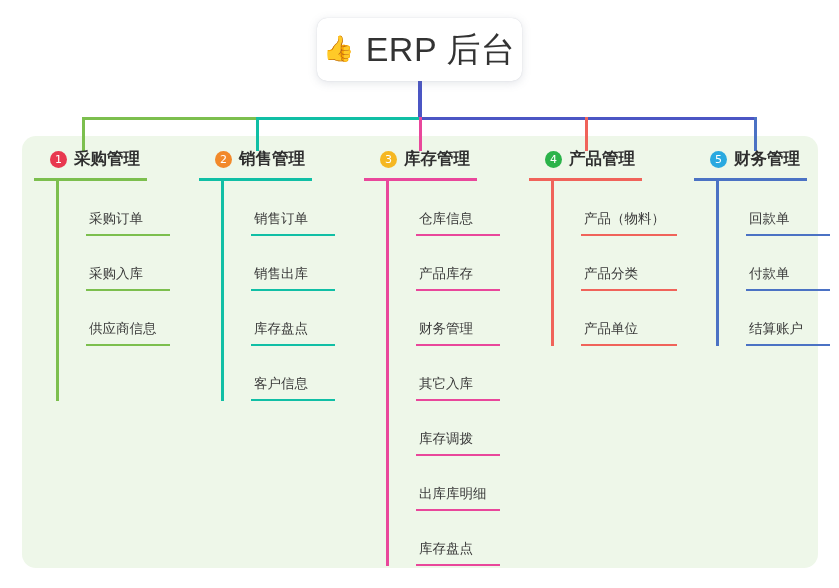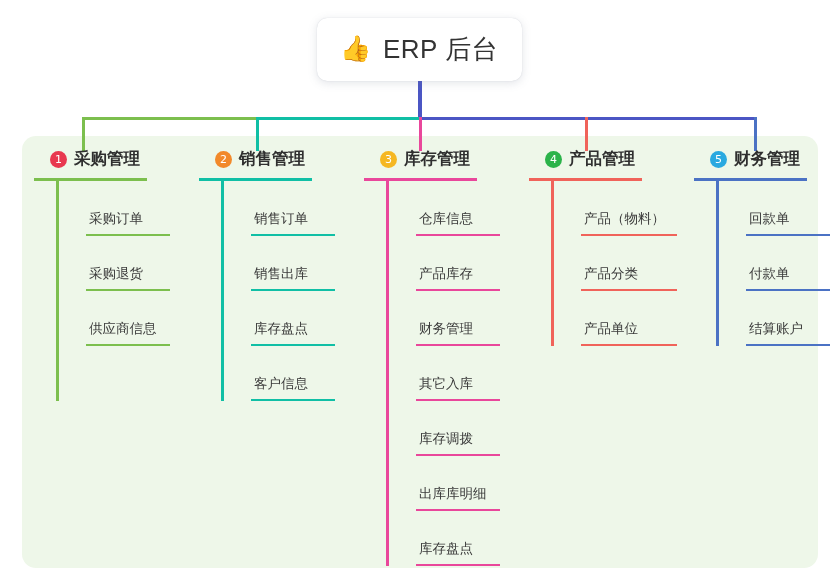--- a/index.html
+++ b/index.html
@@ -34,21 +34,21 @@
     box-sizing: border-box;
     z-index: 5;
   }
   #root-card .thumb {
     font-size: 25px;
     line-height: 1;
     display: block;
     margin-top: -2px;
   }
   #root-card .title-text {
-    font-size: 26px;
+    font-size: 34px;
     letter-spacing: 0.5px;
     color: #333333;
     white-space: nowrap;
   }
 
   
   #root-stem {
     position: absolute;
     left: 418px;
     top: 81px;
@@ -183,21 +183,21 @@
         <span class="col-title">采购管理</span>
       </div>
       <div class="head-rule" style="background: rgb(124, 191, 78); width: 113px;"></div>
       <div class="children">
         <div class="spine" style="background: rgb(124, 191, 78); height: 220px; left: 22px;"></div>
         <div class="child">
           <span class="child-label">采购订单</span>
           <div class="child-rule" style="background: rgb(124, 191, 78); width: 84px; left: 22px;"></div>
         </div>
         <div class="child">
-          <span class="child-label">采购退货</span>
+          <span class="child-label">采购入库</span>
           <div class="child-rule" style="background: rgb(124, 191, 78); width: 84px; left: 22px;"></div>
         </div>
         <div class="child">
           <span class="child-label">供应商信息</span>
           <div class="child-rule" style="background: rgb(124, 191, 78); width: 84px; left: 22px;"></div>
         </div>
       </div>
     </div>
     <div class="column" style="left: 199px; width: 113px;">
       <div class="col-head">

